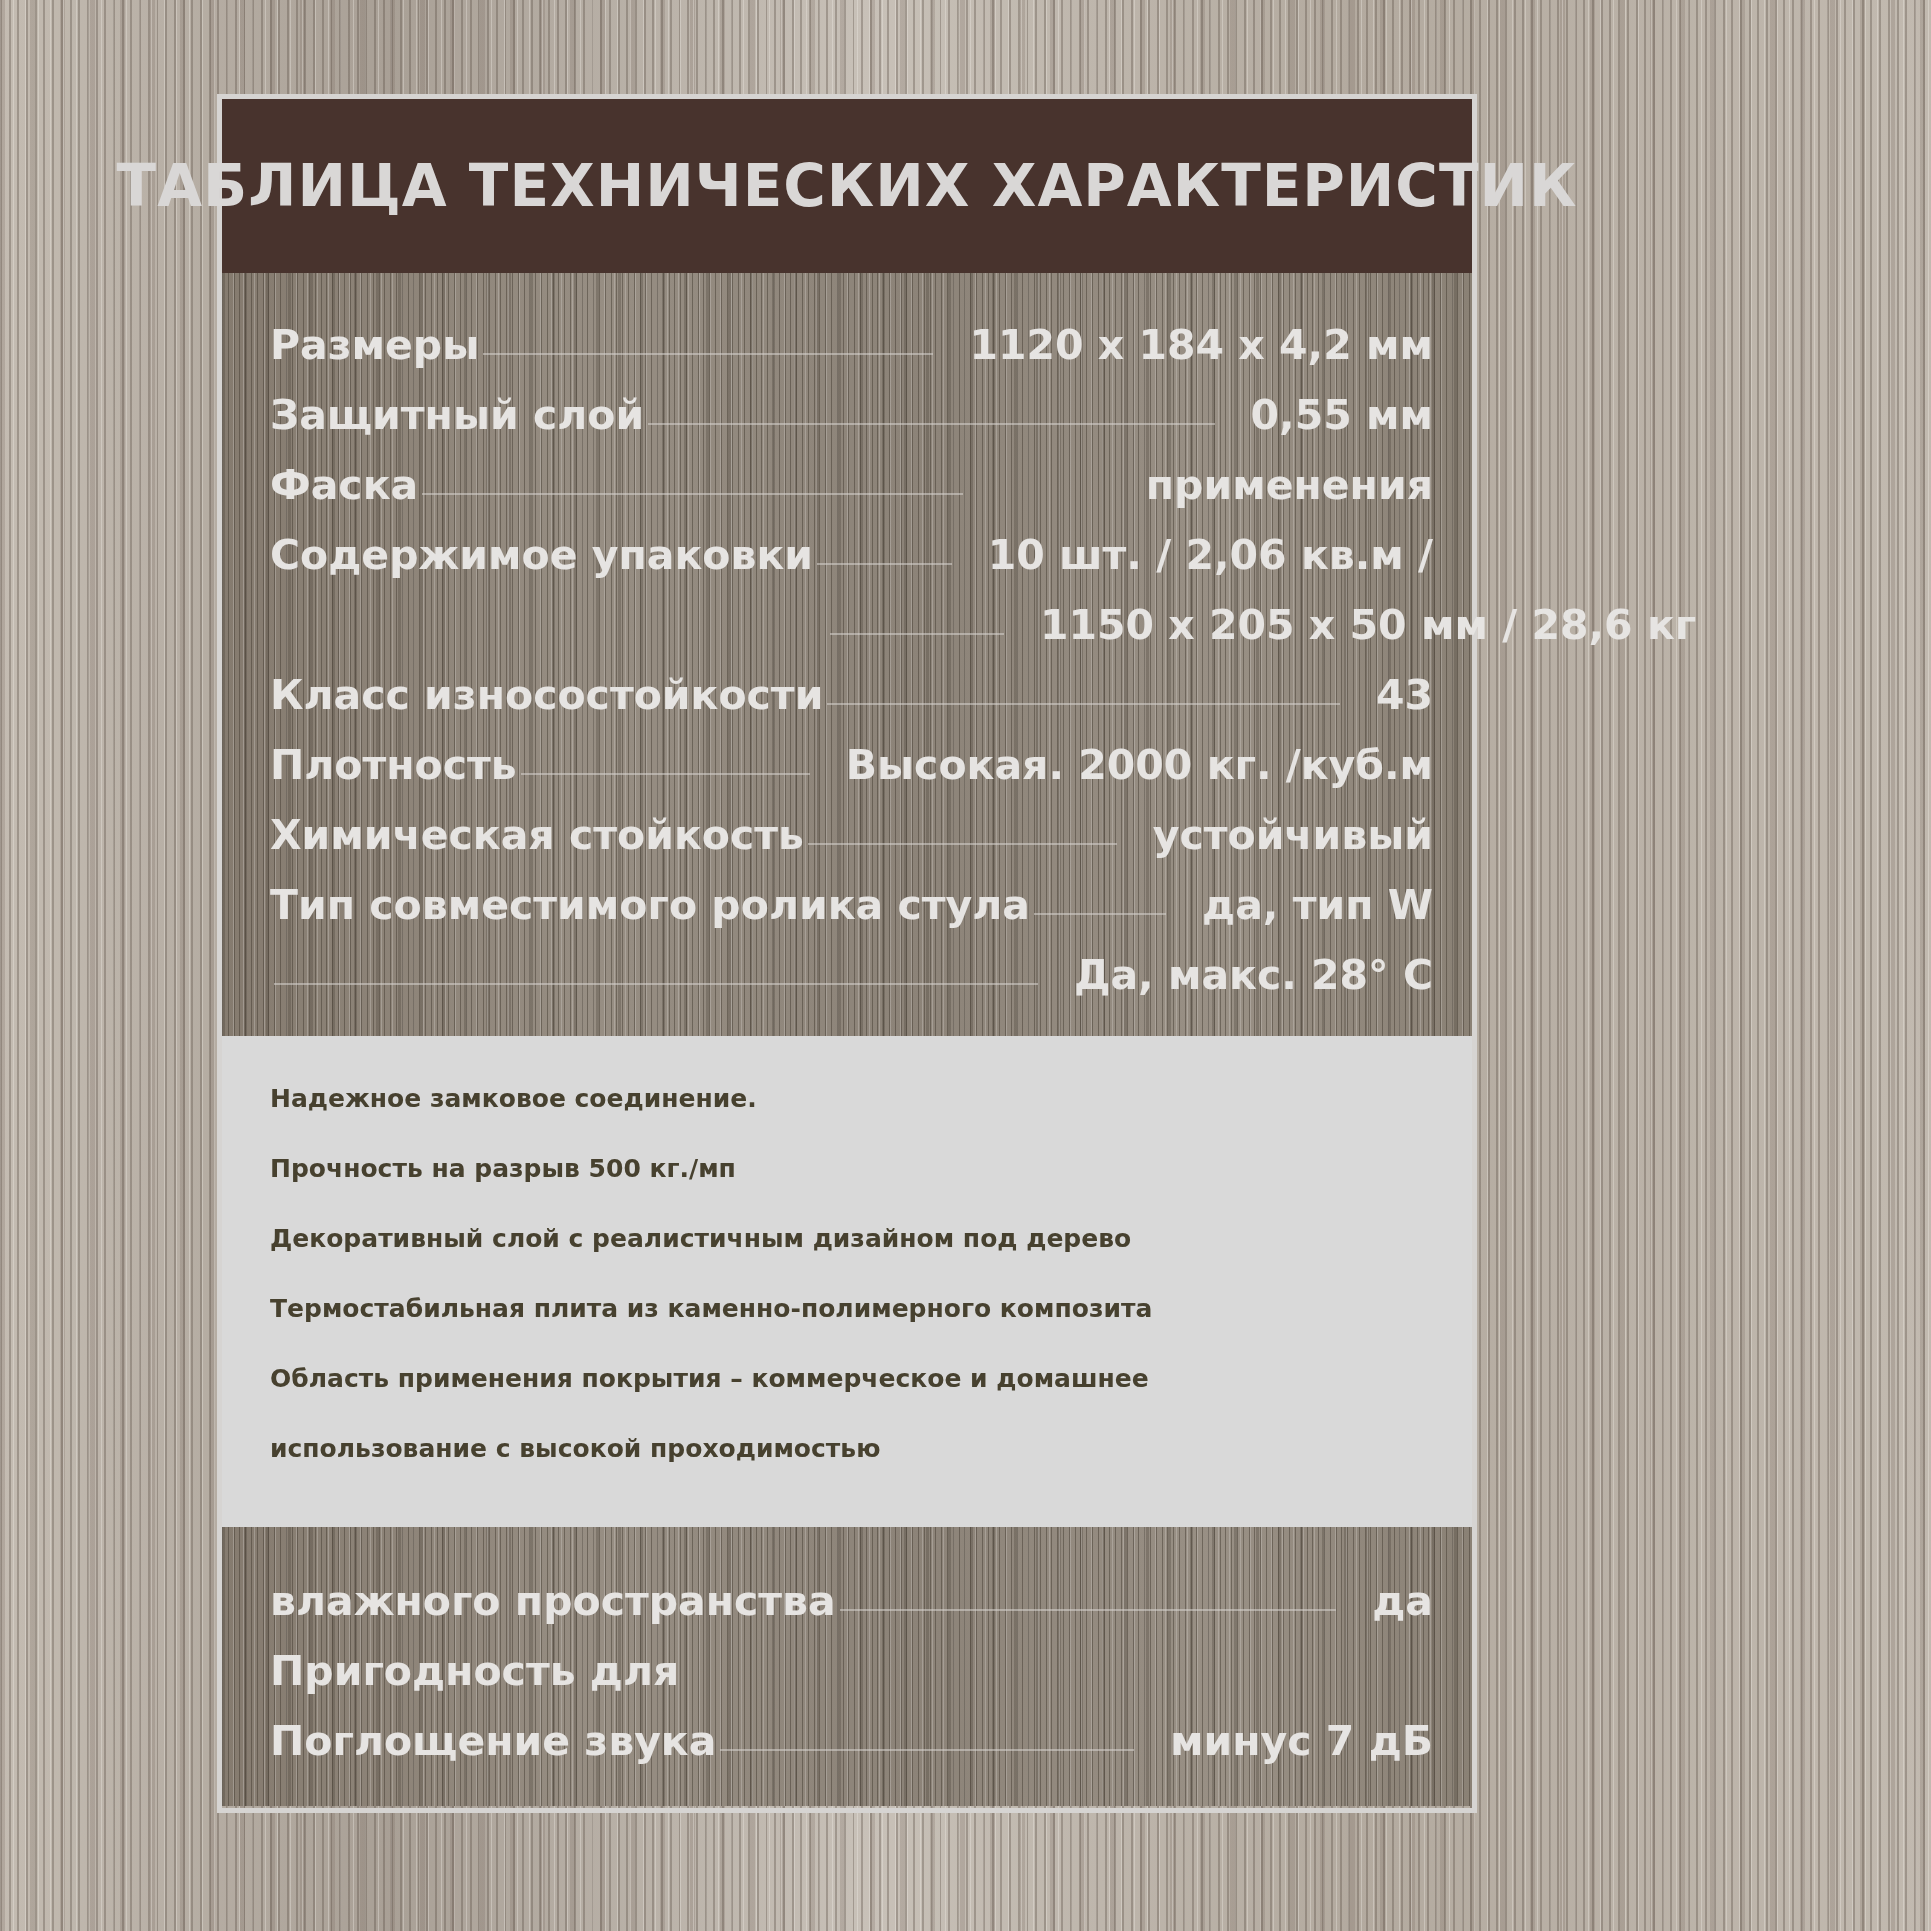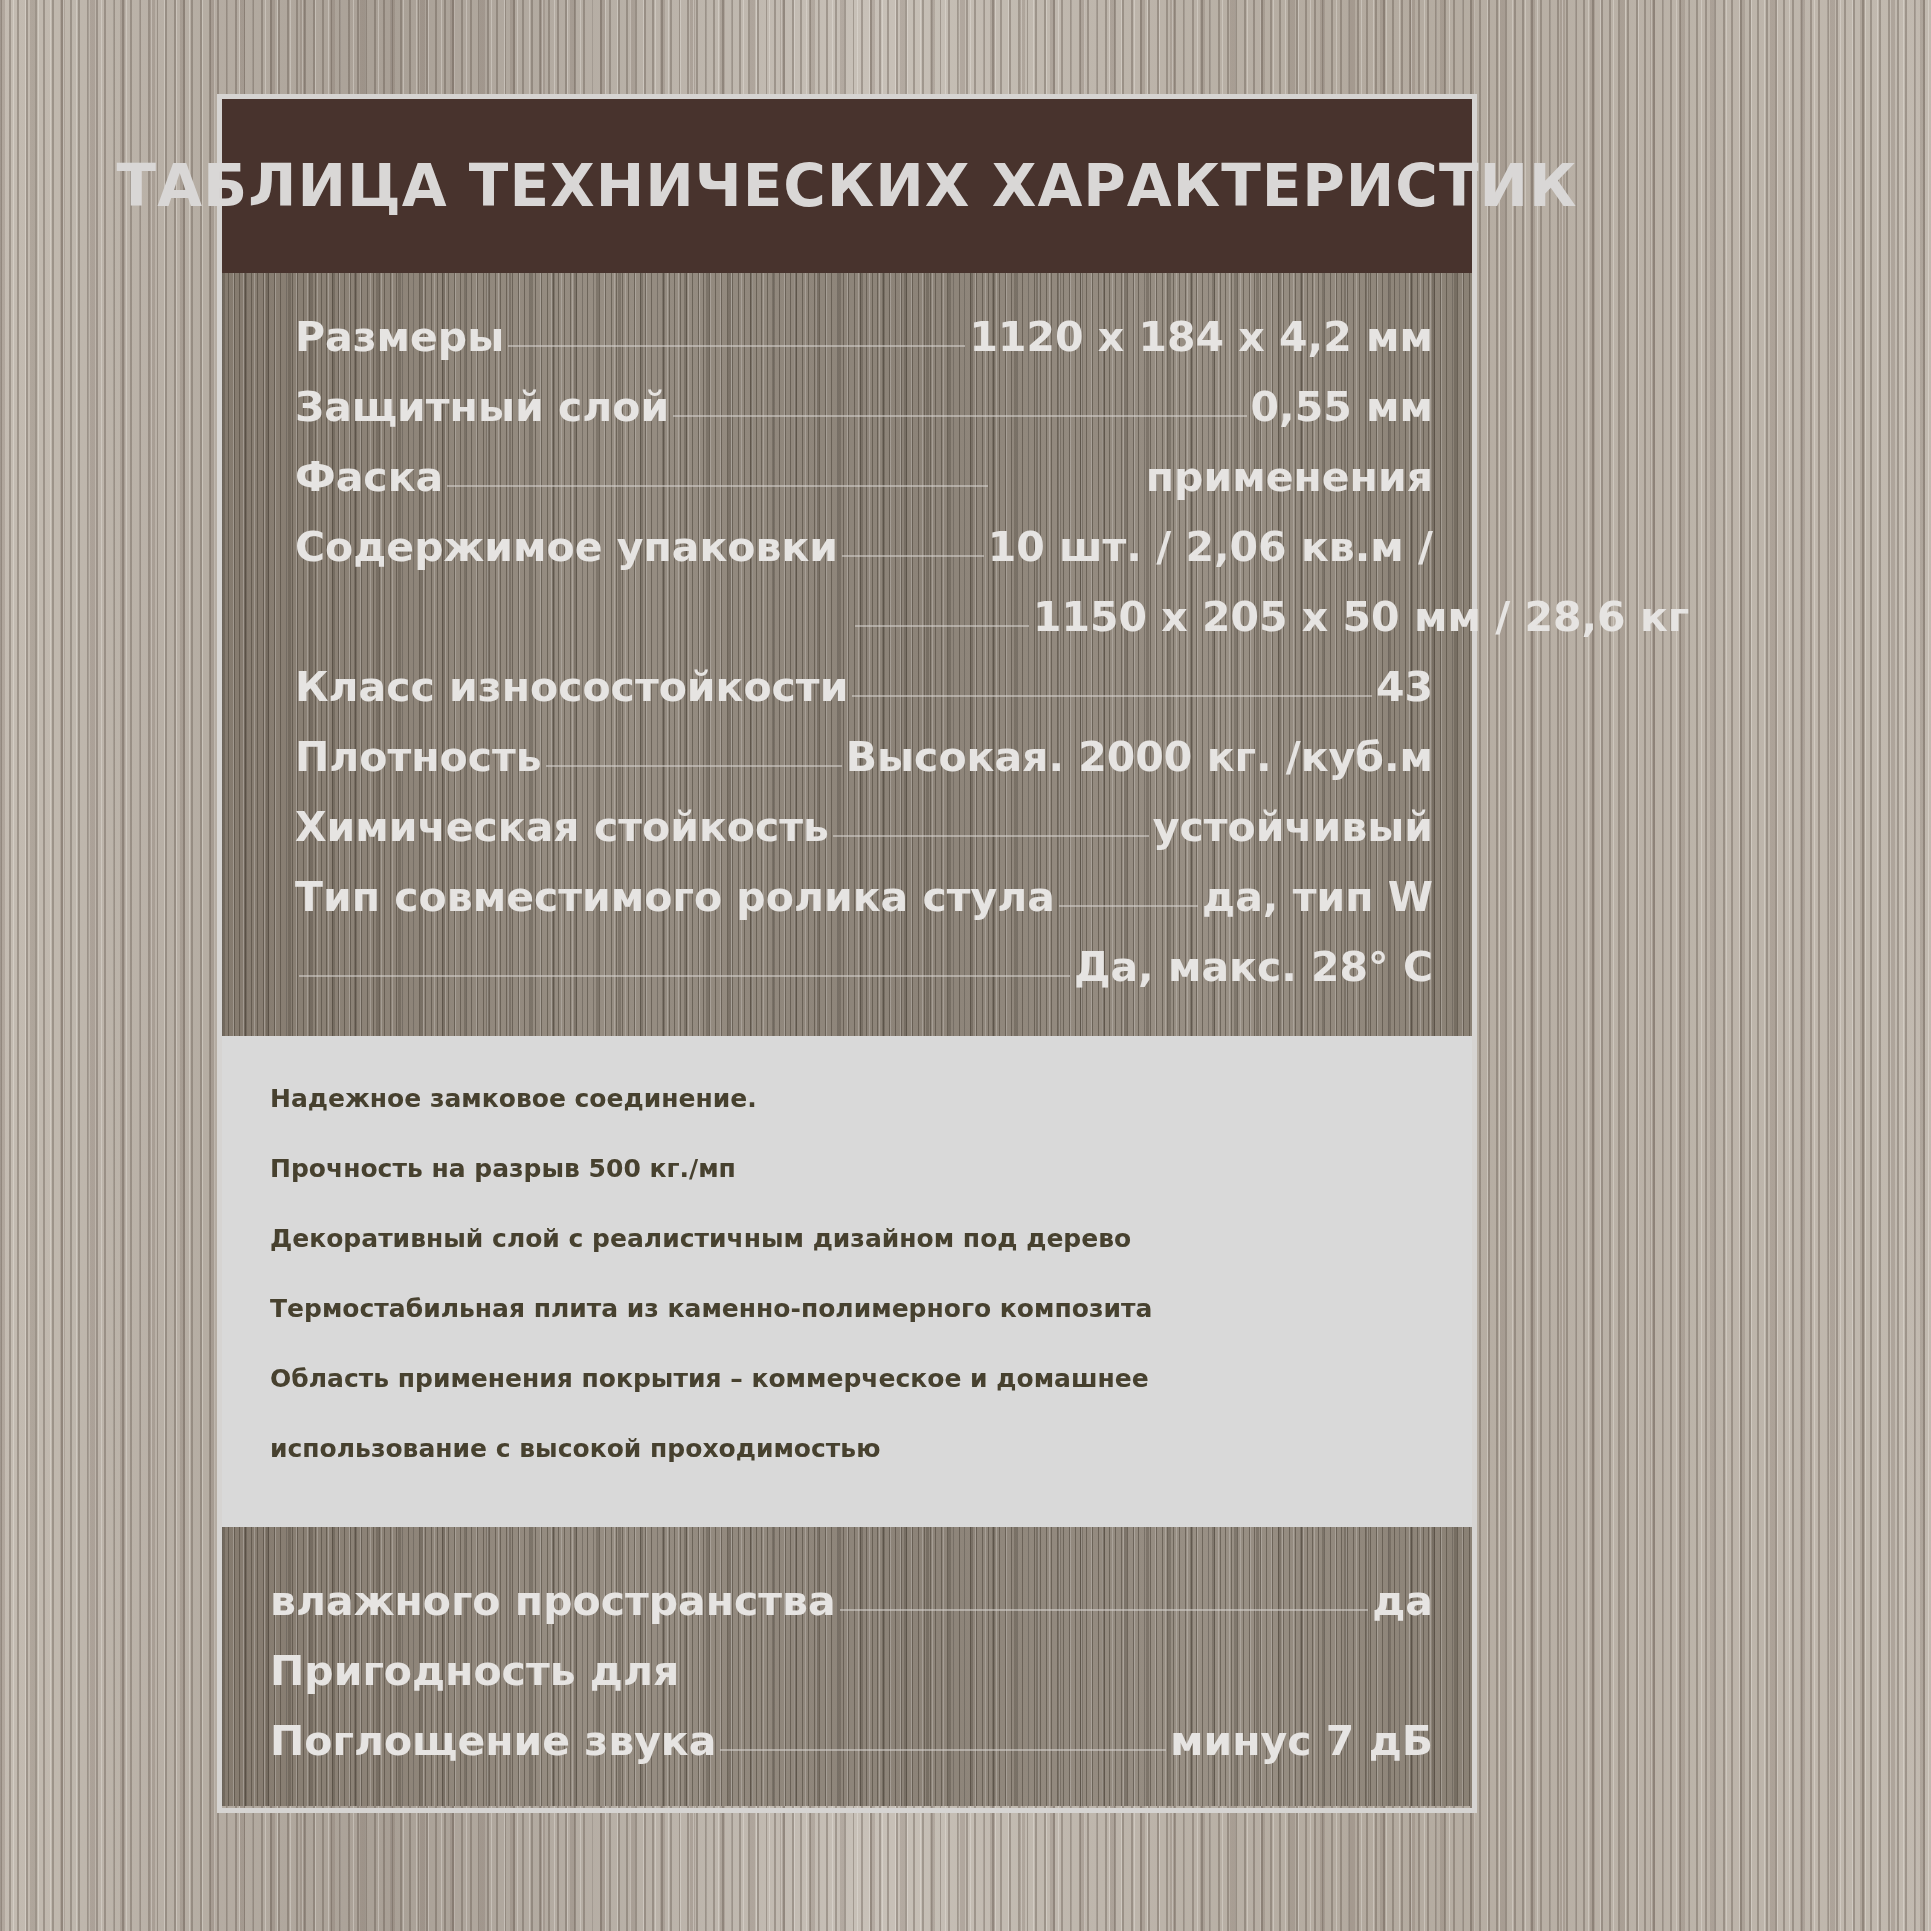--- a/index.html
+++ b/index.html
@@ -35,31 +35,31 @@
       repeating-linear-gradient(90deg, rgba(210,205,200,0.35) 0px, rgba(210,205,200,0.35) 1px, transparent 1px, transparent 10.6px),
       repeating-linear-gradient(90deg, rgba(70,62,52,0.3) 0px, rgba(70,62,52,0.3) 2.9px, transparent 2.9px, transparent 22px),
       linear-gradient(90deg, #857b6f 0%, #978e83 30%, #8c8378 55%, #999085 80%, #8a8175 100%);
   }
   .wood-top { top: 174px; height: 763px; }
   .wood-bottom { top: 1428px; height: 279px; }
   .features {
     position: absolute; left: 0; right: 0; top: 937px; height: 491px;
     background: #d9d9d9;
   }
-  .spec-list { position: absolute; left: 48px; right: 39px; top: 29px; padding-left: 25px; }
+  .spec-list { position: absolute; left: 48px; right: 39px; top: 37px; }
   .spec-row {
     height: 70px; display: flex; align-items: center; position: relative;
     color: #e6e4e2; font-size: 41px; font-weight: bold; white-space: nowrap;
   }
   .spec-label { flex: 0 0 auto; }
   .leader {
     flex: 1 1 auto; height: 1.9px; background: rgba(215,212,208,0.55);
     margin: 17.4px 3.9px 0 3.9px; align-self: center;
   }
-  .spec-value { flex: 0 0 auto; text-align: right; }
+  .spec-value { flex: 0 0 auto; text-align: right; margin-left: 32px; }
   .leader-short { flex: 0 0 541px; }
   .spacer-grow { flex: 1 1 auto; }
   .indent-leader { flex: 0 0 174px; margin-left: 560px; }
   .features-list { position: absolute; left: 48px; top: 27px; right: 39px; }
   .feature-line {
     height: 70px; display: flex; align-items: center;
     color: #47412f; font-size: 25px; font-weight: bold; white-space: nowrap;
   }
   .spec-list-bottom { position: absolute; left: 48px; right: 39px; top: 39px; }
 </style>

